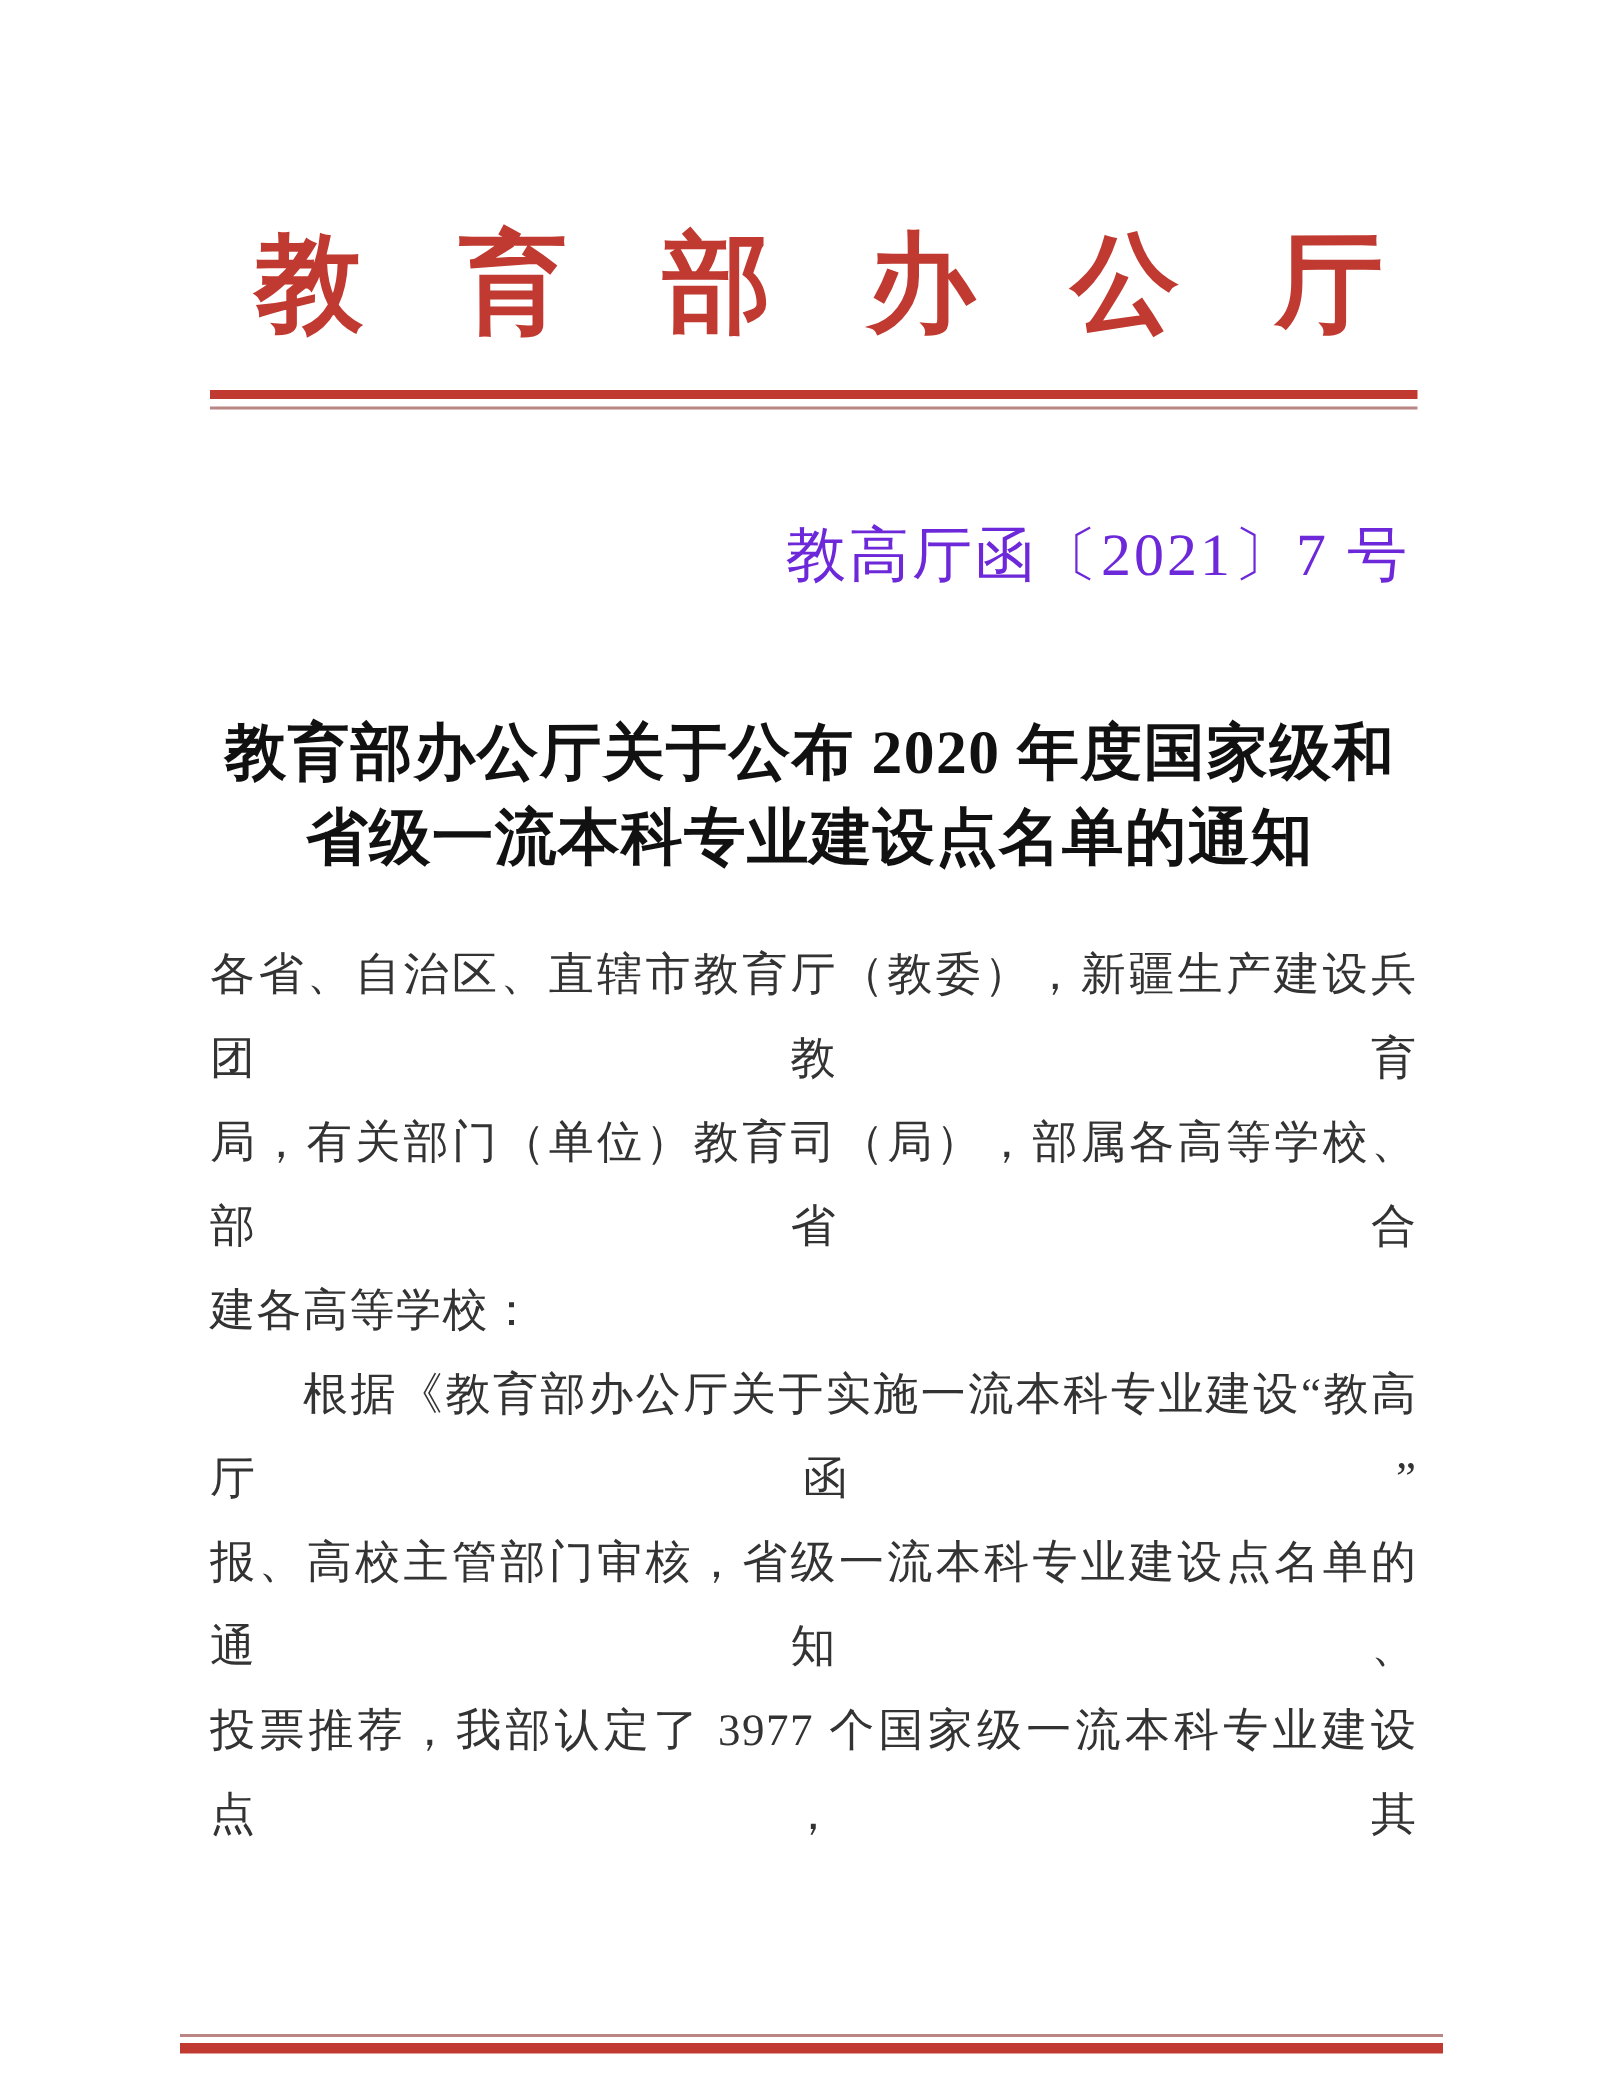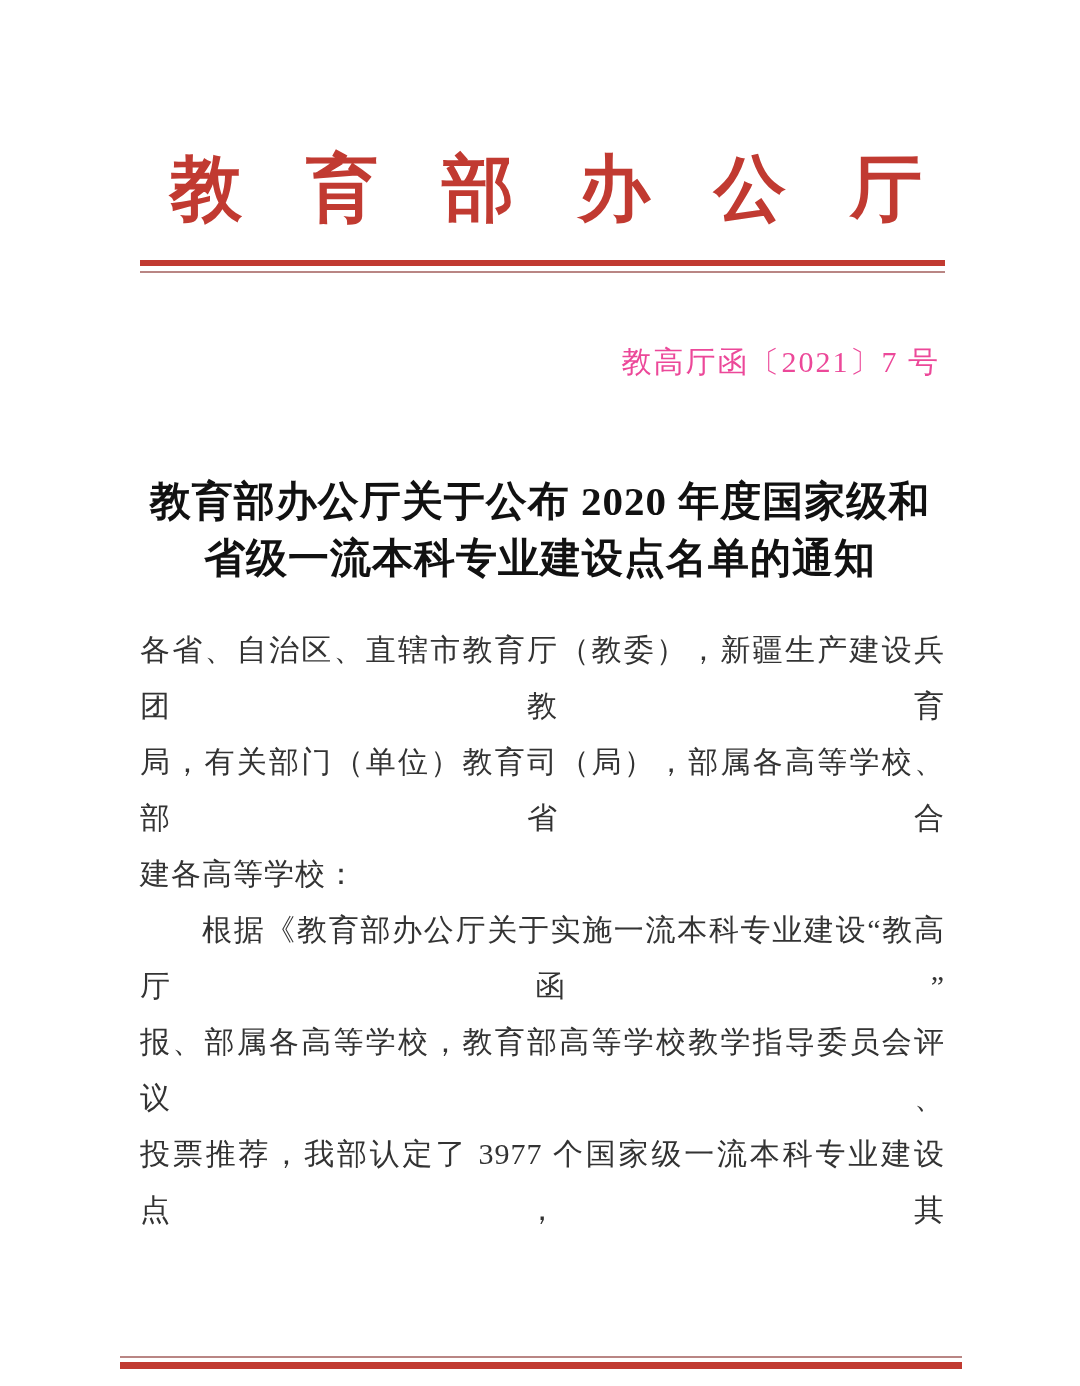--- a/index.html
+++ b/index.html
@@ -28,22 +28,22 @@
 
   
   .header-rule { position: absolute; top: 260px; left: 140px; right: 135px; }
   .header-rule .rule-thick { height: 6px; background: var(--accent-red, #c13a31); }
   .header-rule .rule-thin  { height: 2px; background: var(--rule-thin-red, #b98684); margin-top: 5px; }
 
   .doc-number {
     position: absolute;
     top: 342px;
     right: 140px;
-    font-size: 30px;
-    color: #ec4899;
+    font-size: 40px;
+    color: #6d28d9;
     letter-spacing: 2px;
   }
 
   .title {
     position: absolute;
     top: 460px;
     left: 60px;
     right: 60px;
     margin: 13px;
     text-align: center;
@@ -99,21 +99,21 @@
     <span class="title-line">教育部办公厅关于公布 2020 年度国家级和</span>
     <span class="title-line">省级一流本科专业建设点名单的通知</span>
   </h1>
 
   <div class="textblock">
     <div class="line jl">各省、自治区、直辖市教育厅（教委），新疆生产建设兵团教育</div>
     <div class="line jl">局，有关部门（单位）教育司（局），部属各高等学校、部省合</div>
     <div class="line">建各高等学校：</div>
 
     <div class="line jl indent">根据《教育部办公厅关于实施一流本科专业建设“教高厅函”</div>
-    <div class="line jl">报、部属各高等学校，教育部高等学校教学指导委员会评议、</div>
+    <div class="line jl">报、高校主管部门审核，省级一流本科专业建设点名单的通知、</div>
     <div class="line jl">投票推荐，我部认定了 3977 个国家级一流本科专业建设点，其</div>
 
   </div>
 
   <div class="footer-rule">
     <div class="rule-thin"></div>
     <div class="rule-thick"></div>
   </div>
 
 </div>

